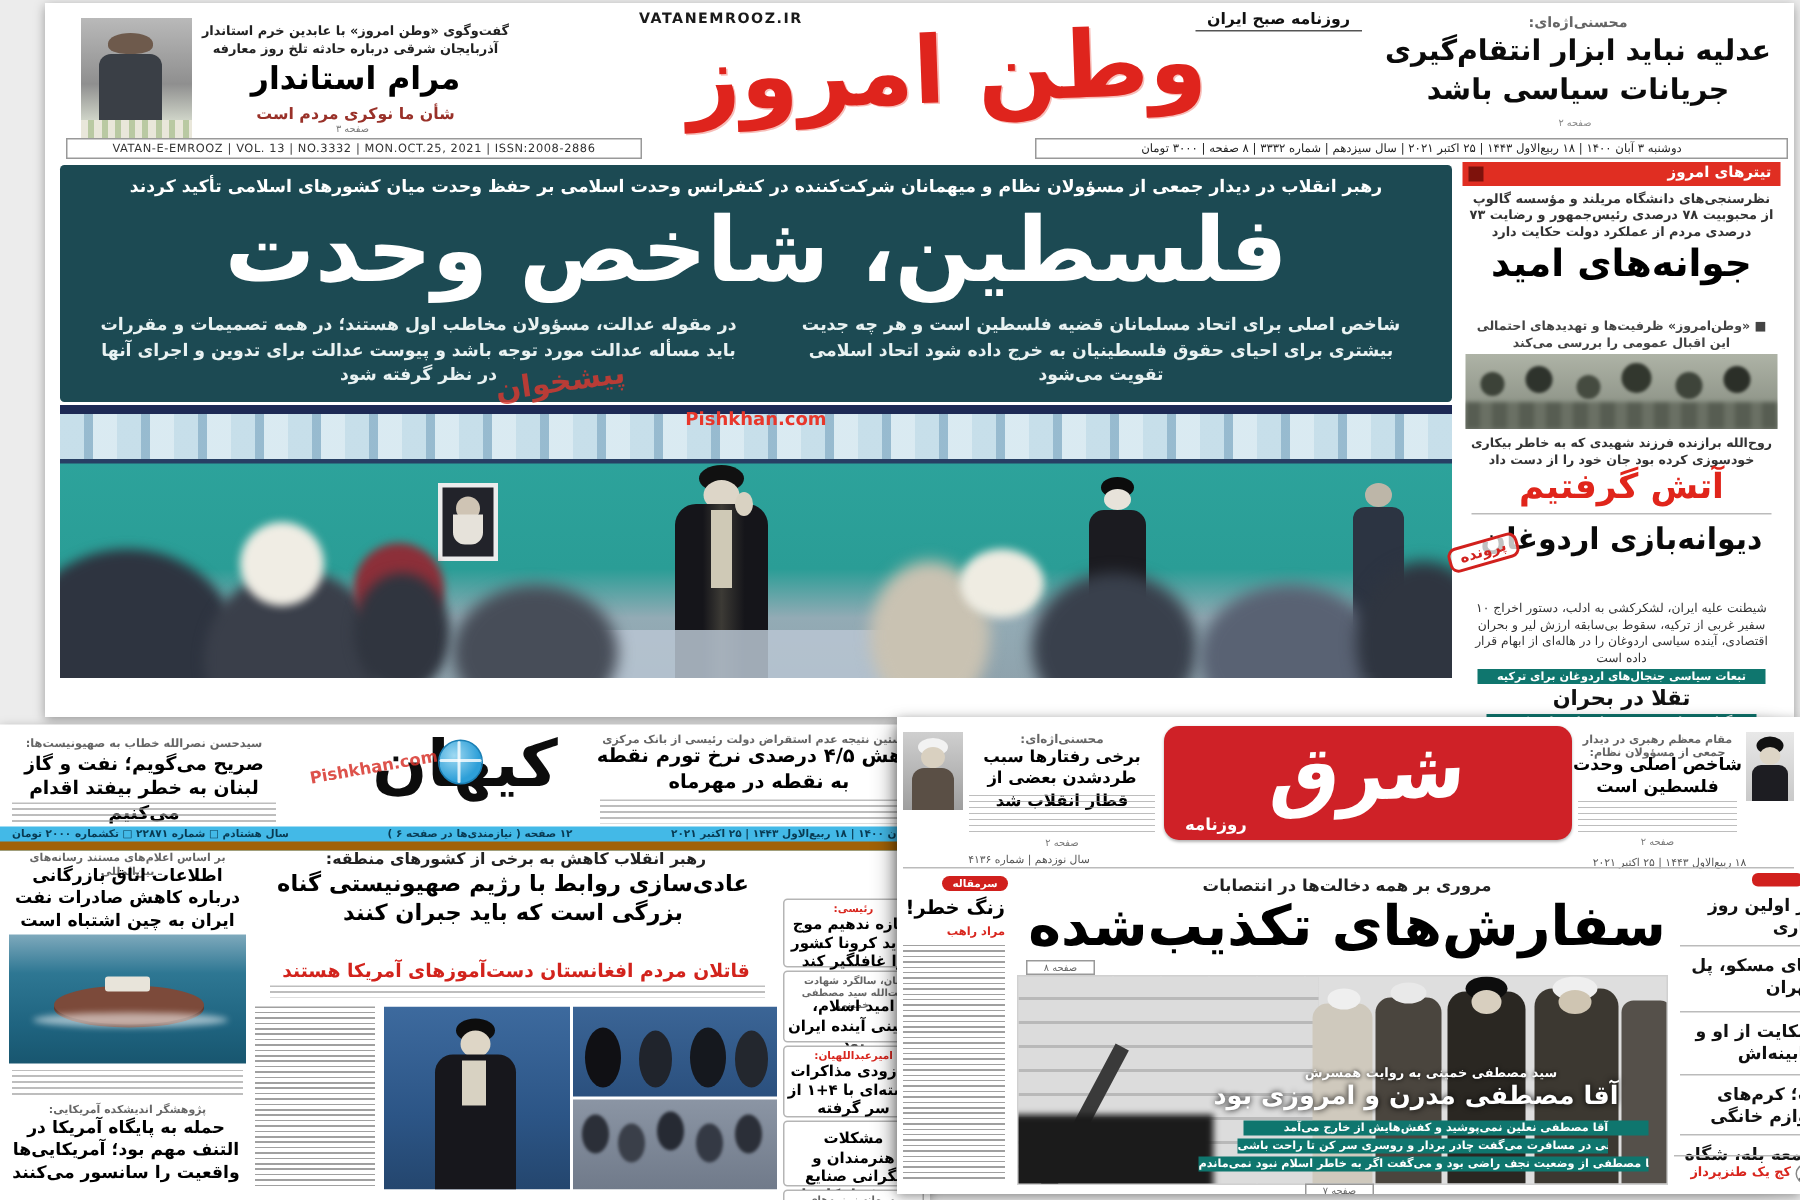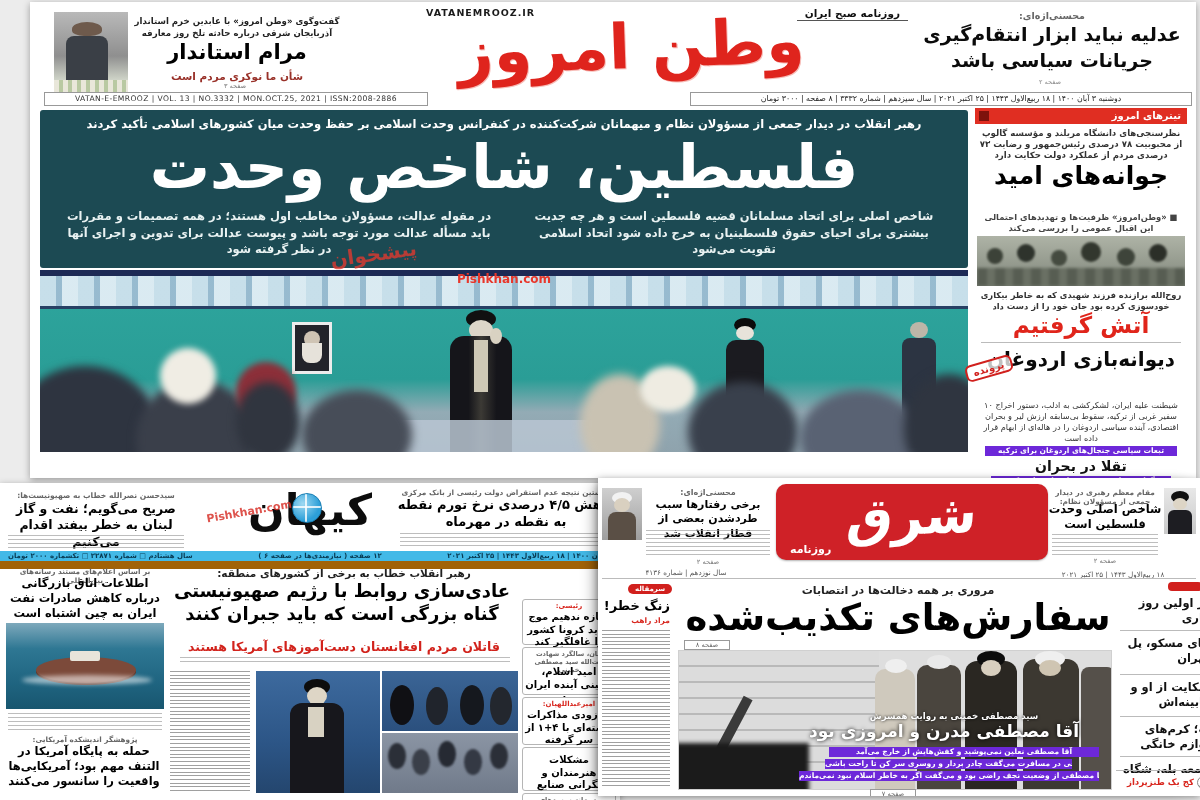--- a/index.html
+++ b/index.html
@@ -9,21 +9,21 @@
   .page{position:absolute;background:#fff;box-shadow:0 2px 7px rgba(0,0,0,.35);}
   .fa{direction:rtl;}
   .c{text-align:center;}
   .b{font-weight:bold;}
   .k{color:#666;font-weight:bold;}
   .red{color:#d8261e;}
   .wt{color:#fff;}
   
   .tl{background:repeating-linear-gradient(180deg,#9a9a9a 0 1px,transparent 1px 4px);opacity:.65;}
   .tl2{background:repeating-linear-gradient(180deg,#777 0 1px,transparent 1px 3.6px);opacity:.7;}
-  .strip{background:#6d28d9;color:#fff;font-size:7.5px;font-weight:bold;line-height:10px;text-align:center;overflow:hidden;white-space:nowrap;}
+  .strip{background:#0f766e;color:#fff;font-size:7.5px;font-weight:bold;line-height:10px;text-align:center;overflow:hidden;white-space:nowrap;}
   .rule{background:#bbb;}
   .teal-box{background:#1c4a53;border-radius:3px;}
   .stamp{border:2px solid #d1201d;color:#d1201d;border-radius:6px;font-weight:bold;transform:rotate(-16deg);padding:1px 6px;font-size:10px;background:rgba(255,255,255,.75);}
   .boxed{border:1px solid #999;}
   .item-box{border:1px solid #b5b5b5;border-radius:3px;background:#fff;margin-top:34px;}
   .ellip{border-radius:50%;position:absolute;}
   .clip{overflow:hidden;}
 </style>
 </head>
 <body>
@@ -149,28 +149,28 @@
         <div class="abs" style="left:12px;top:0;width:2px;height:28px;background:rgba(255,255,255,.8);border-radius:2px;"></div>
         <div class="abs" style="left:0;top:12px;width:28px;height:2px;background:rgba(255,255,255,.8);border-radius:2px;"></div>
       </div>
       <div class="abs" style="left:6px;top:22px;font-size:11px;font-weight:bold;color:#d8342c;transform:rotate(-10deg);opacity:.85;">Pishkhan.com</div>
     </div>
 
     <div class="abs fa c k" style="left:398px;top:5px;width:216px;font-size:7.4px;">نخستین نتیجه عدم استقراض دولت رئیسی از بانک مرکزی</div>
     <div class="abs fa c" style="left:396px;top:14px;width:220px;font-size:13px;font-weight:bold;line-height:1.3;color:#000;">کاهش ۴/۵ درصدی نرخ تورم نقطه به نقطه در مهرماه</div>
     <div class="tl abs" style="left:400px;top:50px;width:212px;height:16px;"></div>
 
-    <div class="abs" style="left:0;top:68px;width:620px;height:10px;background:#43b9e7;border-bottom:8px solid #a16207;">
+    <div class="abs" style="left:0;top:68px;width:620px;height:10px;background:#43b9e7;border-bottom:6px solid #a16207;">
       <div class="abs fa" style="left:8px;top:1px;font-size:7px;color:#083a52;font-weight:bold;">سال هشتادم □ شماره ۲۲۸۷۱ □ تکشماره ۲۰۰۰ تومان</div>
       <div class="abs fa c" style="left:240px;top:1px;width:160px;font-size:7px;color:#083a52;font-weight:bold;">۱۲ صفحه ( نیازمندی‌ها در صفحه ۶ )</div>
       <div class="abs fa" style="right:8px;top:1px;font-size:7px;color:#083a52;font-weight:bold;">۲ آبان ۱۴۰۰ | ۱۸ ربیع‌الاول ۱۴۴۳ | ۲۵ اکتبر ۲۰۲۱</div>
     </div>
 
-    <div class="abs fa c b" style="left:170px;top:84px;width:348px;font-size:10.5px;color:#222;">رهبر انقلاب خطاب به برخی از کشورهای منطقه:</div>
-    <div class="abs fa c" style="left:164px;top:97px;width:356px;font-size:18px;font-weight:bold;line-height:1.25;color:#000;">عادی‌سازی روابط با رژیم صهیونیستی گناه بزرگی است که باید جبران کنند</div>
+    <div class="abs fa c b" style="left:170px;top:84px;width:348px;font-size:10.5px;color:#222;">رهبر انقلاب کاهش به برخی از کشورهای منطقه:</div>
+    <div class="abs fa c" style="left:164px;top:97px;width:356px;font-size:15px;font-weight:bold;line-height:1.25;color:#000;">عادی‌سازی روابط با رژیم صهیونیستی گناه بزرگی است که باید جبران کنند</div>
     <div class="abs fa c" style="left:170px;top:156px;width:348px;font-size:12.5px;font-weight:bold;color:#d2231c;">قاتلان مردم افغانستان دست‌آموزهای آمریکا هستند</div>
     <div class="tl abs" style="left:180px;top:174px;width:330px;height:8px;"></div>
 
     <div class="tl2 abs" style="left:170px;top:188px;width:80px;height:122px;"></div>
 
     <div class="abs clip" style="left:256px;top:188px;width:262px;height:122px;">
       <div class="abs" style="left:0;top:0;width:124px;height:122px;background:linear-gradient(180deg,#3d6a9e,#2c5586 60%,#24466e);">
         <div class="ellip" style="left:48px;top:8px;width:26px;height:16px;background:#0d0d0d;"></div>
         <div class="ellip" style="left:51px;top:16px;width:20px;height:18px;background:#ded6c6;"></div>
         <div class="abs" style="left:34px;top:32px;width:54px;height:90px;border-radius:12px 12px 0 0;background:#17171c;"></div>

